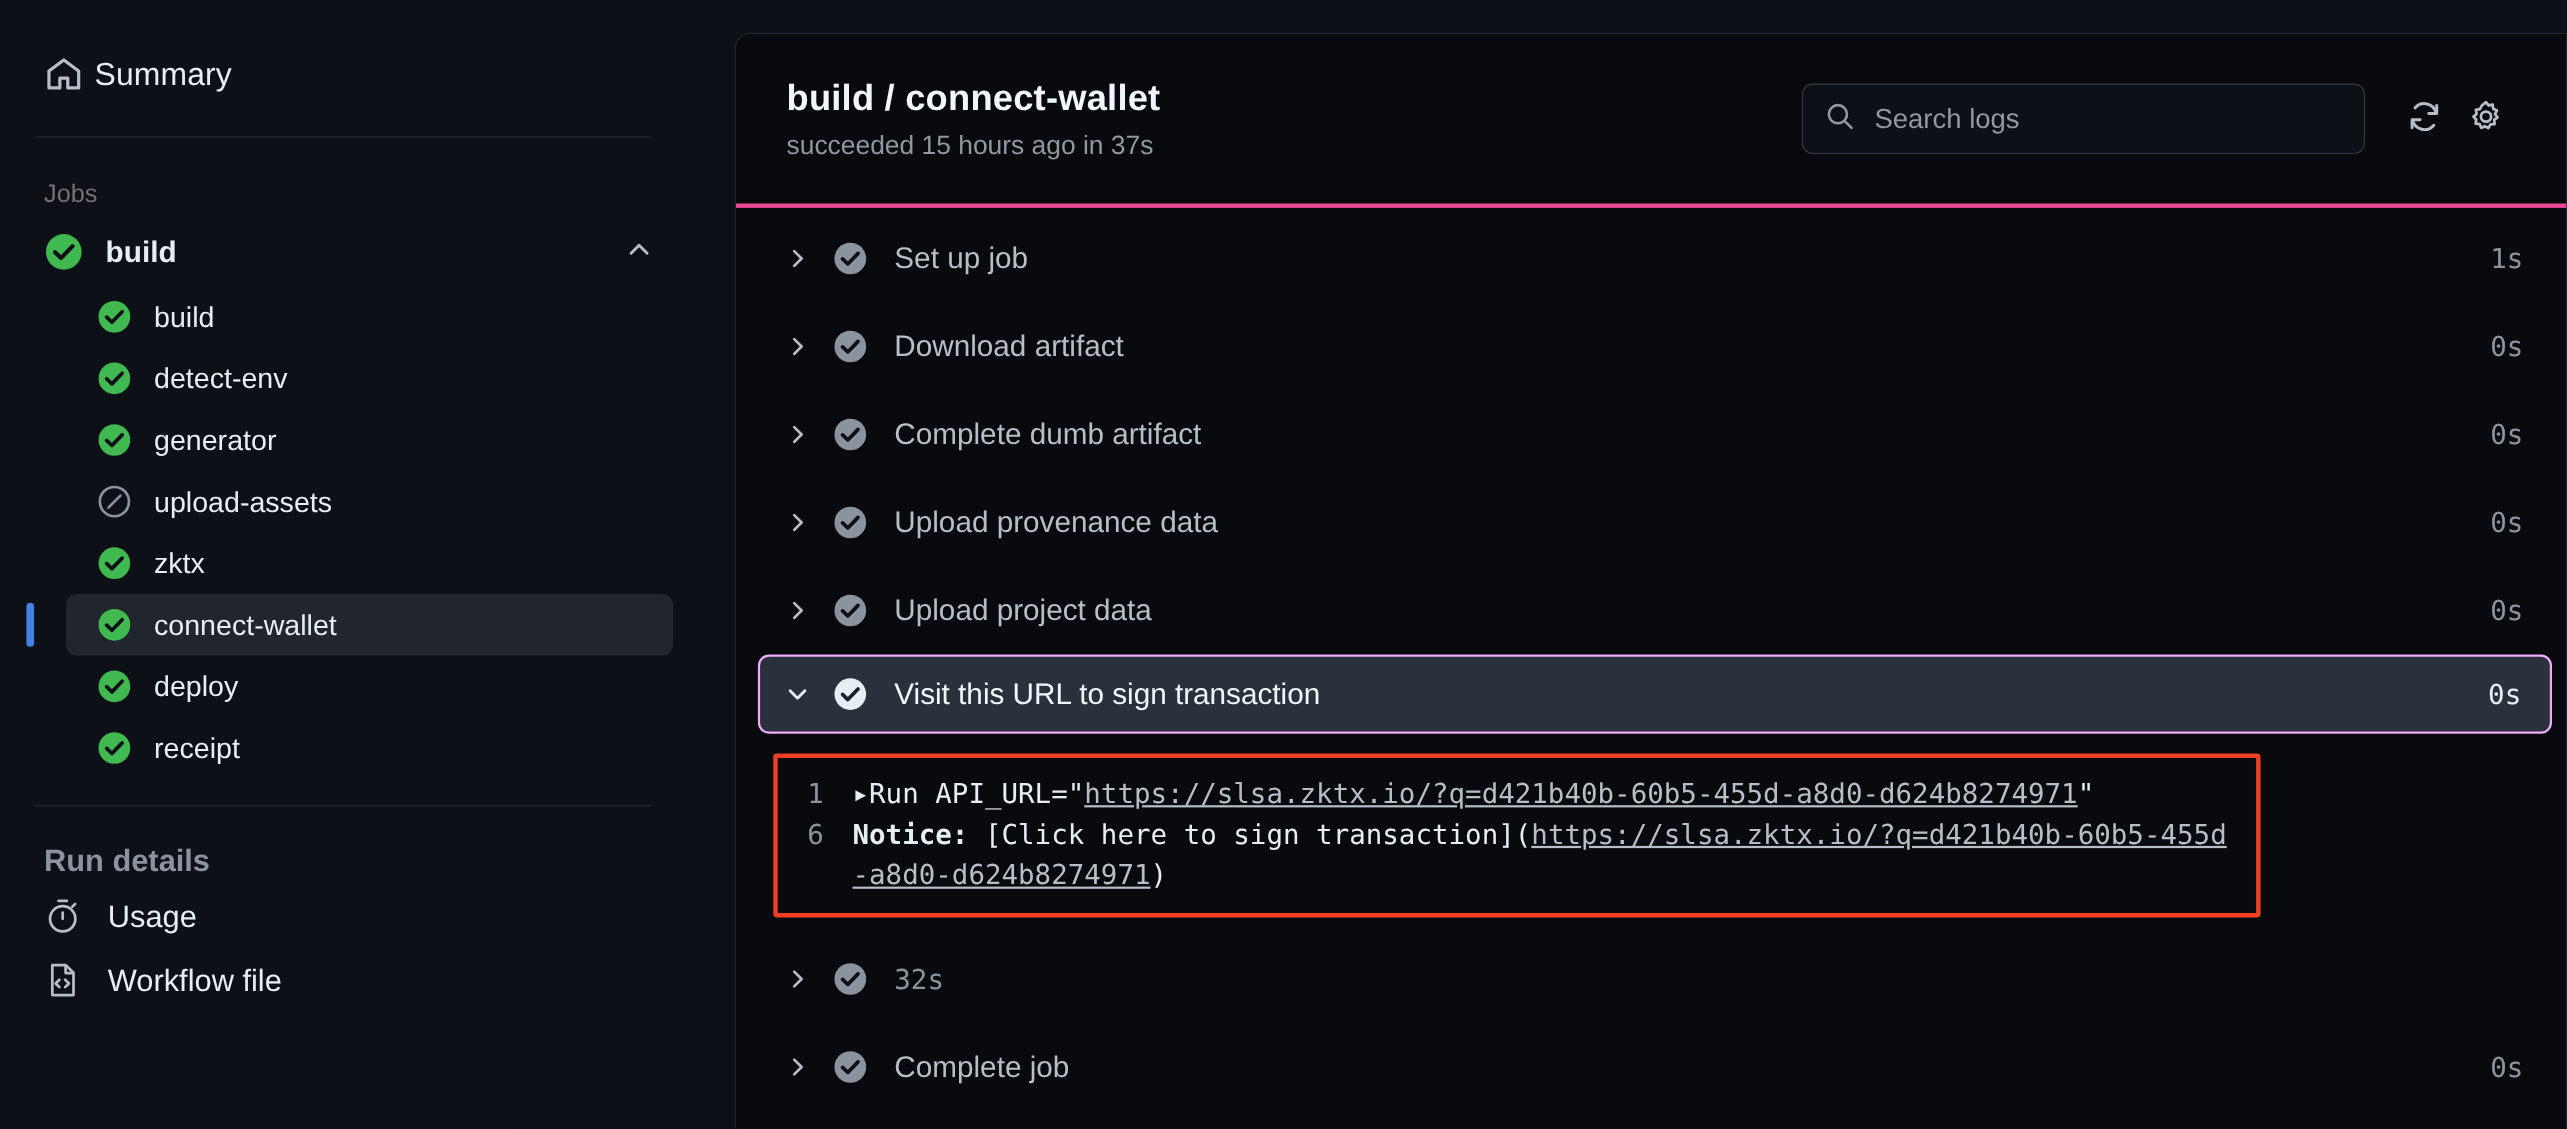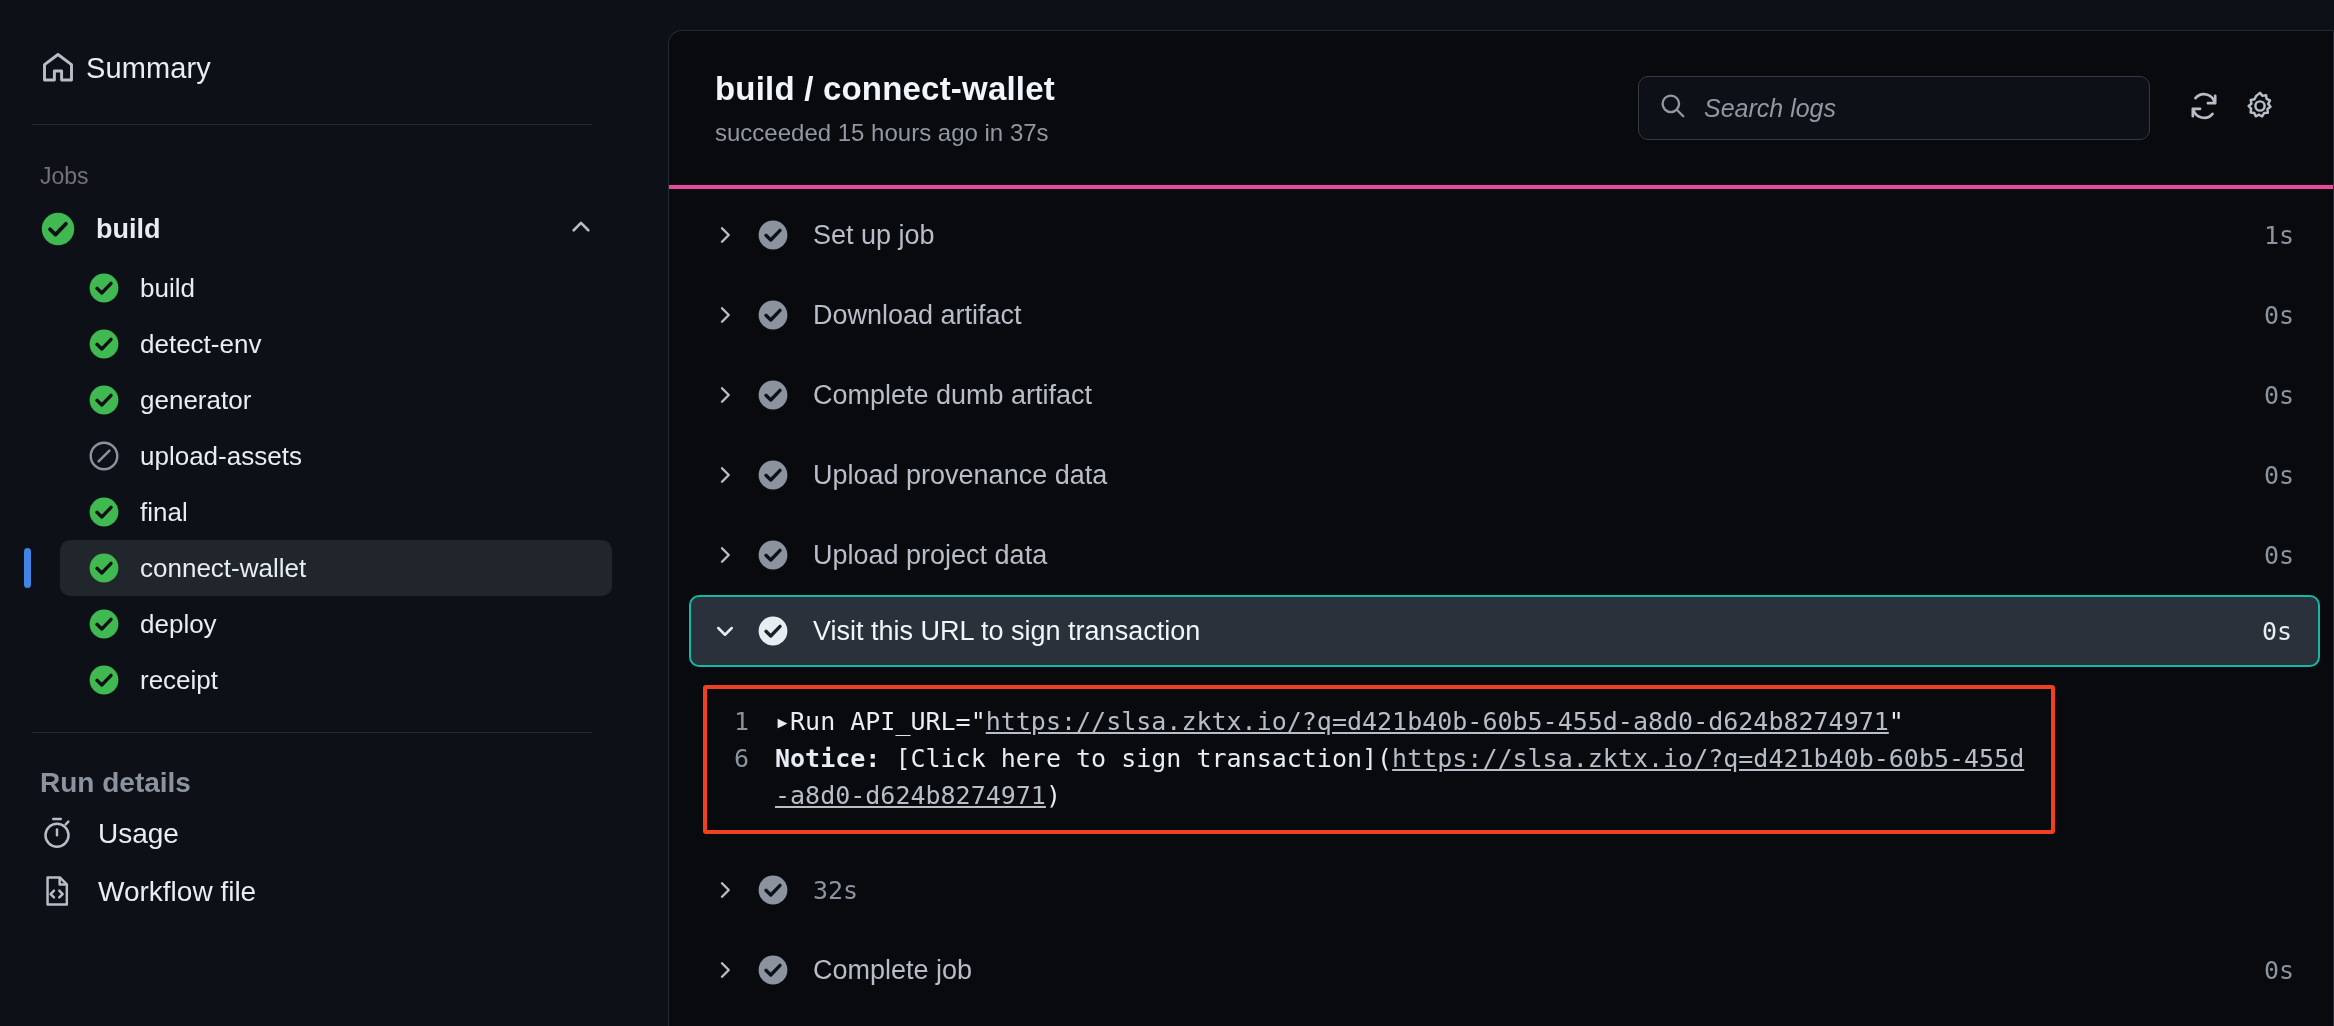--- a/index.html
+++ b/index.html
@@ -126,21 +126,21 @@
 
   .search-box {
     width: 512px; height: 64px;
     background: #0d1117;
     border: 1px solid #343b45;
     border-radius: 10px;
     display: flex; align-items: center;
     gap: 17px; padding: 0 20px;
     margin-right: 26px;
   }
-  .search-ph { font-size: 25px; color: #9198a1; font-style: italic; }
+  .search-ph { font-size: 25px; color: #9198a1; }
   .icon-btn {
     width: 56px; height: 56px;
     display: flex; align-items: center; justify-content: center;
     border-radius: 8px;
   }
 
   .log-body { flex: 1; padding-top: 6px; position: relative; }
 
   .log-step {
     height: 80px;
@@ -152,21 +152,21 @@
   }
   .log-step .caret { width: 44px; flex:0 0 44px; display:flex; align-items:center; }
   .log-step .sdot { margin-right: 24px; }
   .log-step .stitle { font-size: 27px; color: #b7bec7; flex: 1; }
   .log-step .sdur {
     font-size: 25px; color: #8b949e;
     font-family: "DejaVu Sans Mono", monospace;
   }
   .log-step.selected {
     background: #2b313a;
-    border: 2px solid #14b8a6;
+    border: 2px solid #f0abfc;
     height: 72px;
     margin-left: 20px;
   }
   .log-step.selected .stitle { color: #f0f6fc; }
   .log-step.selected .sdur { color: #e6edf3; }
 
   
   .log-output {
     margin: 18px 0 16px 34px;
     width: 1352px;
@@ -273,21 +273,21 @@
         <span class="slabel">upload-assets</span>
       </div>
 
       <div class="step-row">
         <span class="dot">
           <svg width="32" height="32" viewBox="0 0 20 20">
               <circle cx="10" cy="10" r="9" fill="#3fb950"></circle>
               <path d="M5.6 10.2 L8.6 13.1 L14.4 7.1" stroke="#0d1117" stroke-width="2.1" fill="none" stroke-linecap="round" stroke-linejoin="round"></path>
             </svg>
         </span>
-        <span class="slabel">final</span>
+        <span class="slabel">zktx</span>
       </div>
 
       <div class="step-row active">
         <span class="dot">
           <svg width="32" height="32" viewBox="0 0 20 20">
               <circle cx="10" cy="10" r="9" fill="#3fb950"></circle>
               <path d="M5.6 10.2 L8.6 13.1 L14.4 7.1" stroke="#0d1117" stroke-width="2.1" fill="none" stroke-linecap="round" stroke-linejoin="round"></path>
             </svg>
         </span>
         <span class="slabel">connect-wallet</span>

